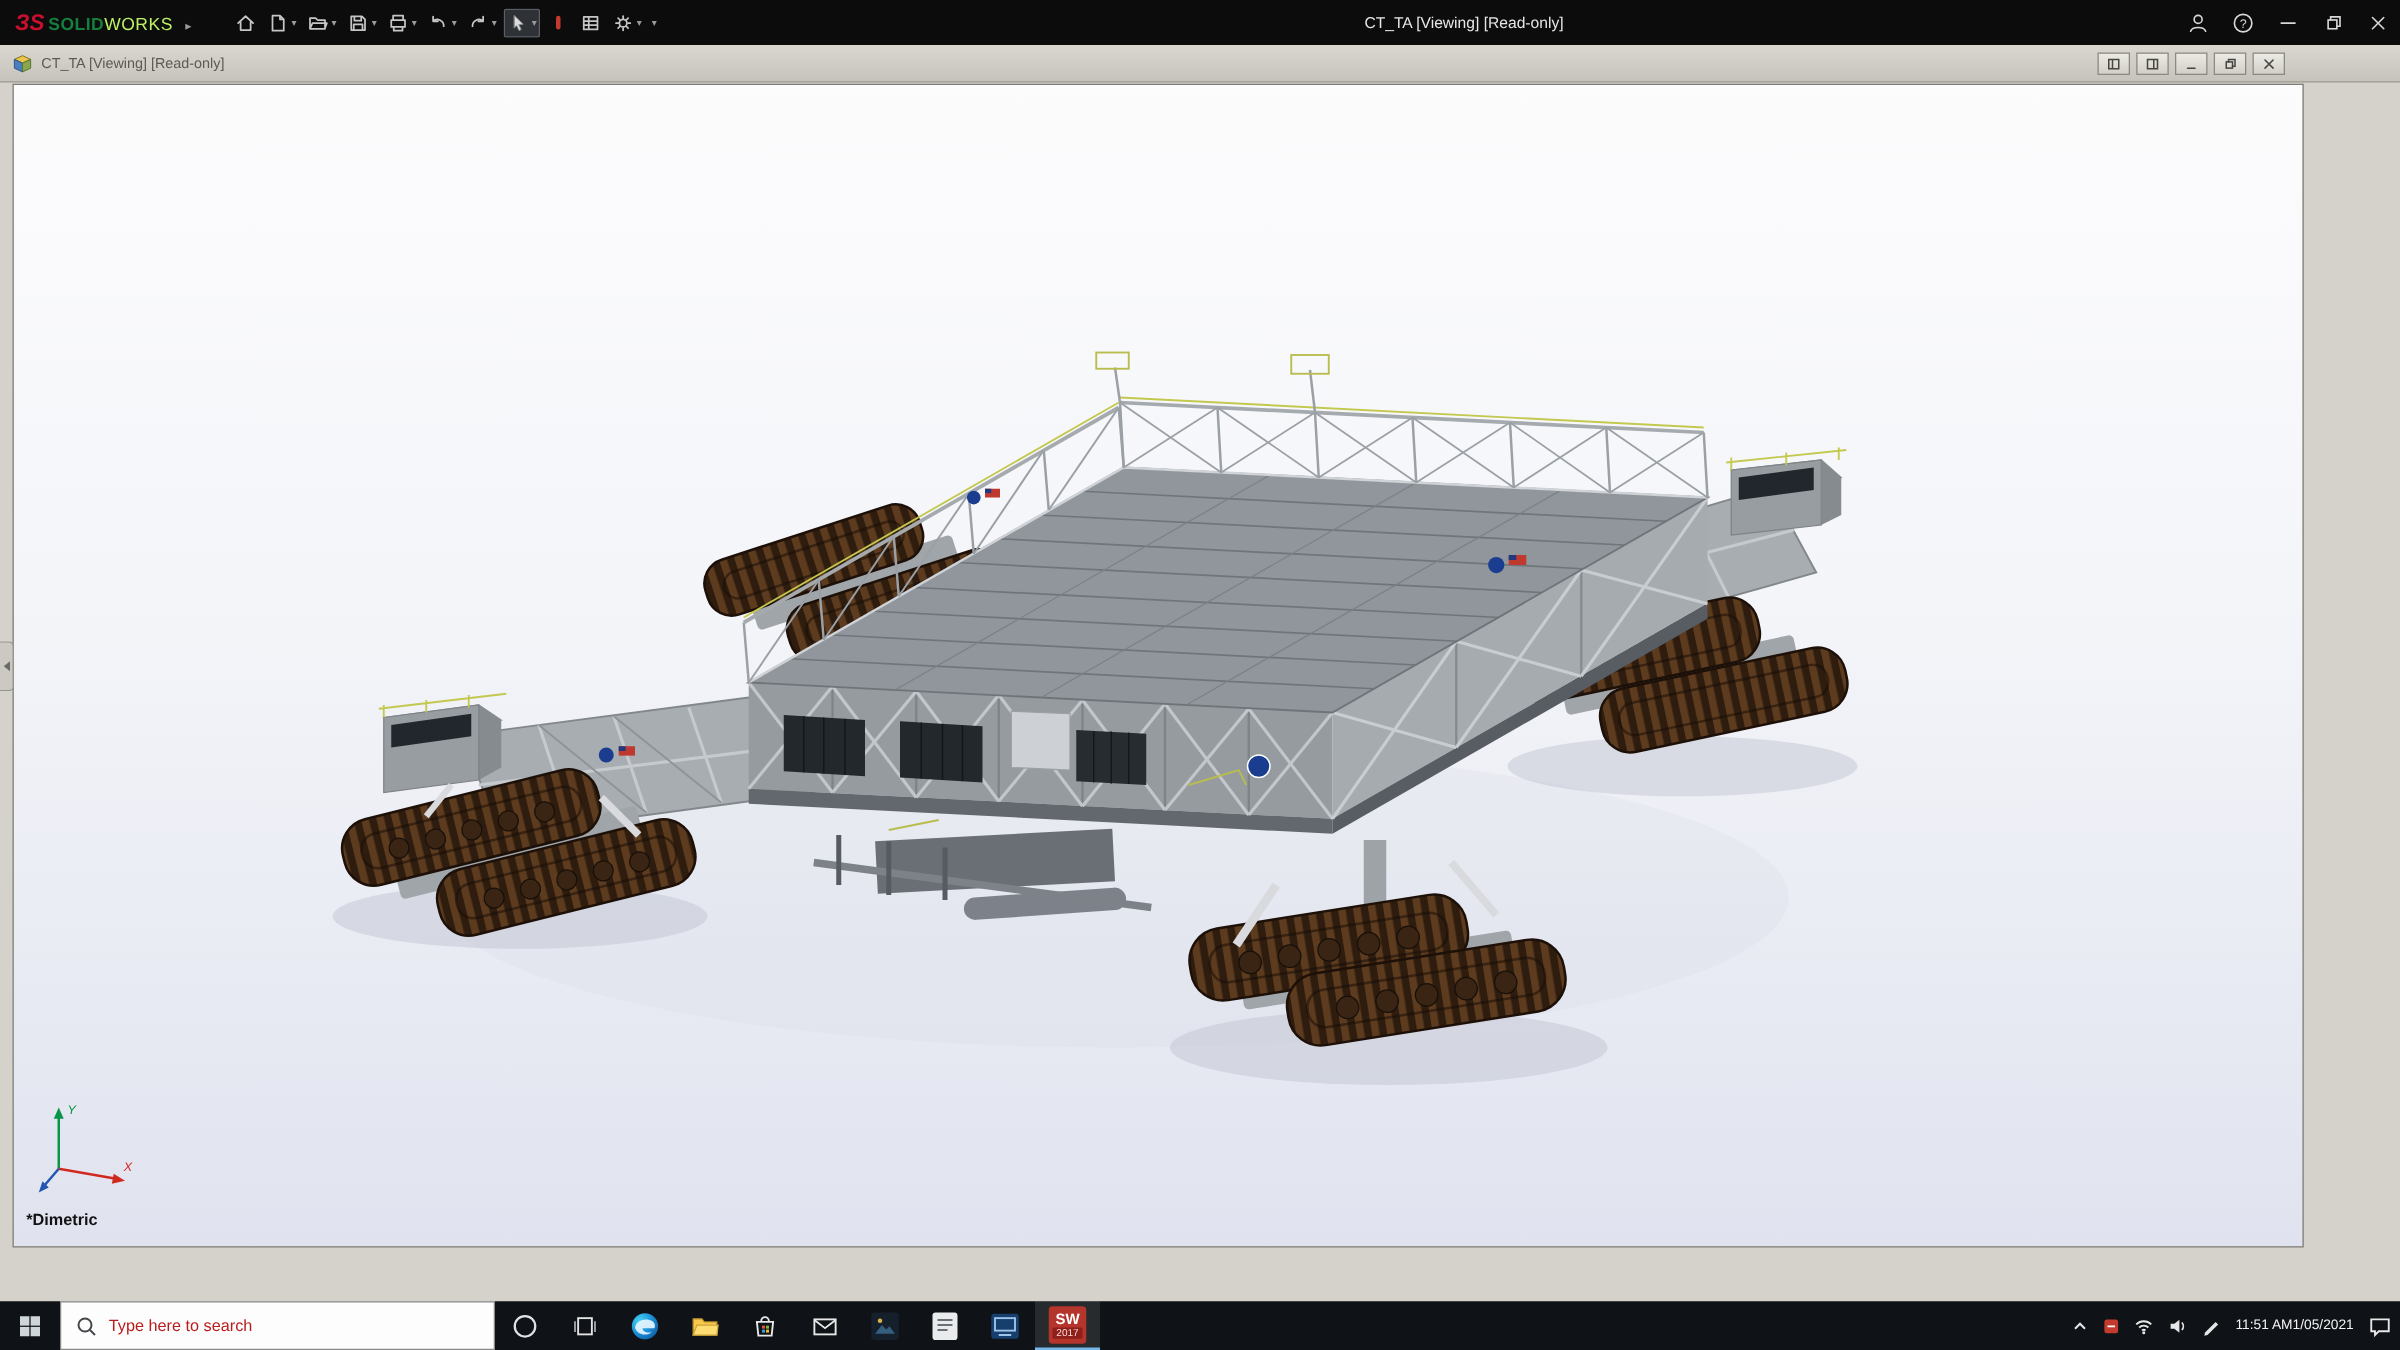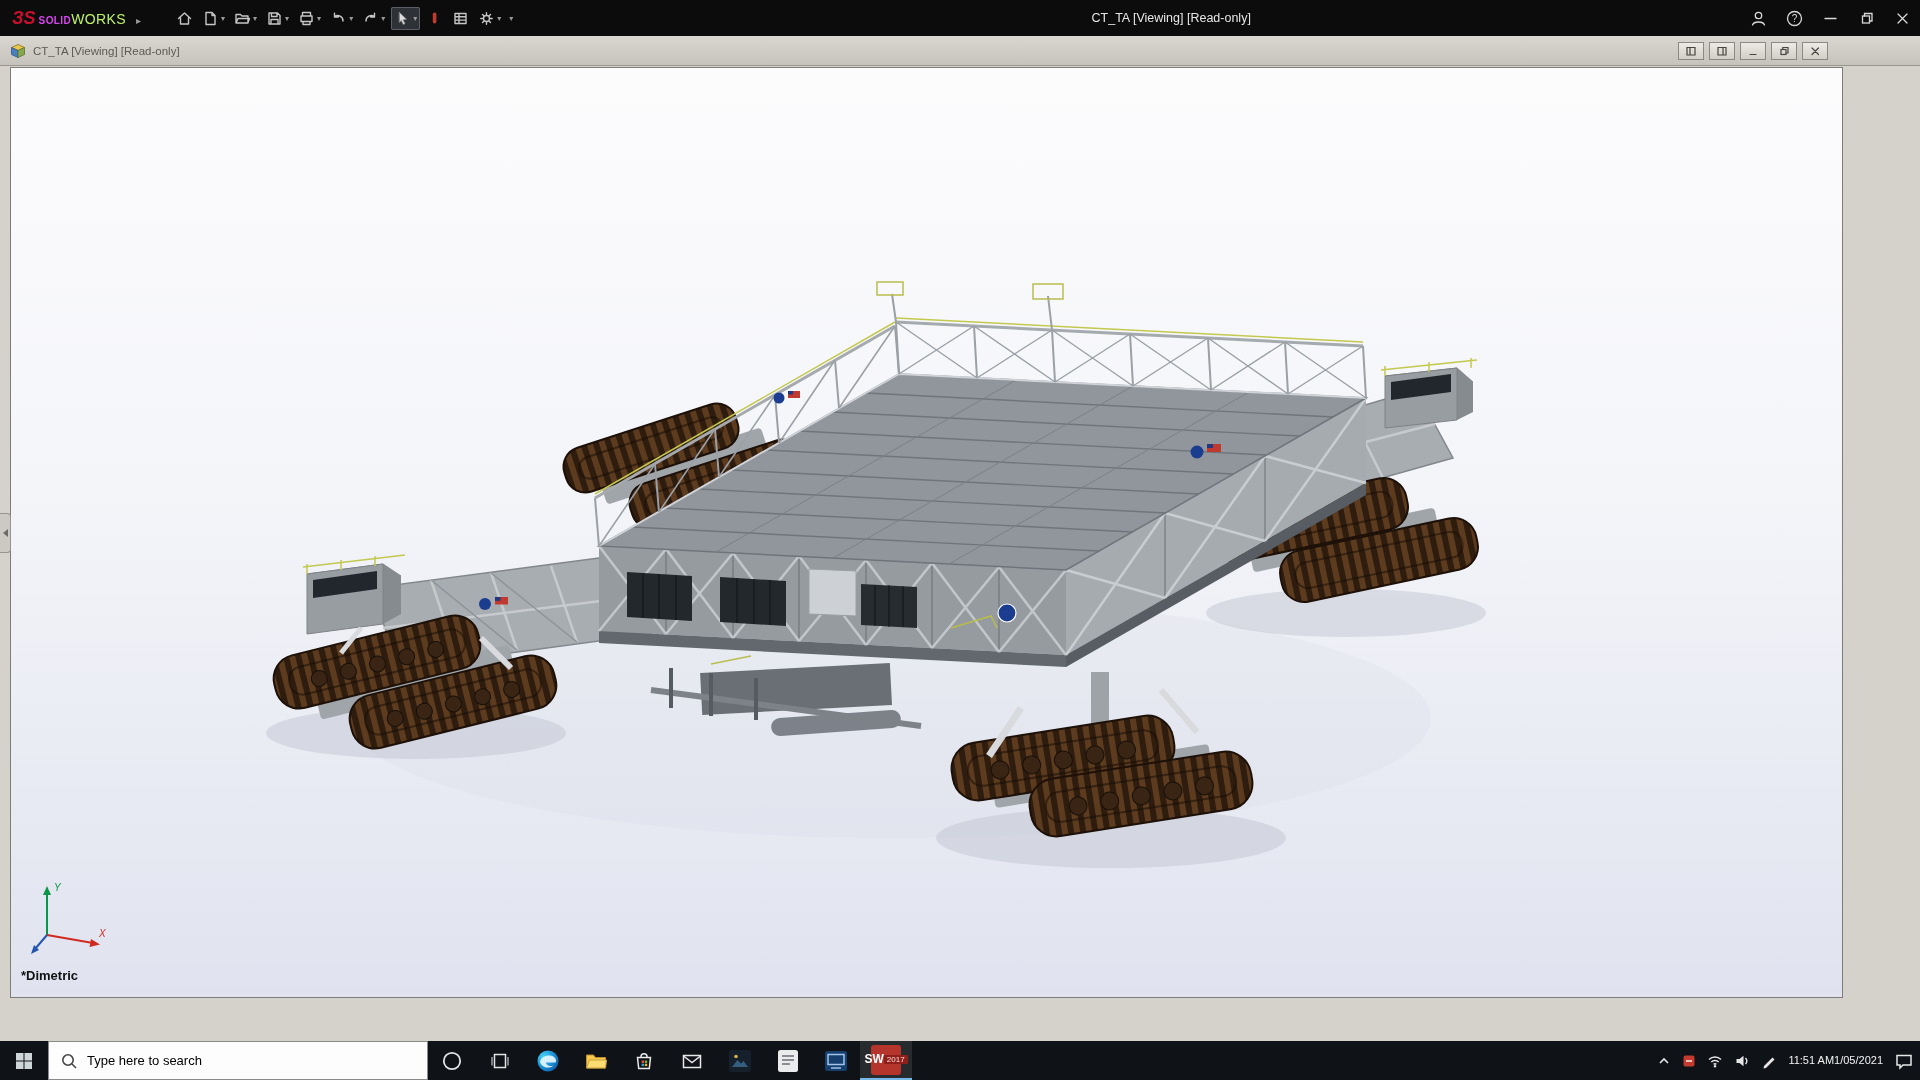--- a/index.html
+++ b/index.html
@@ -4,21 +4,21 @@
 <style>
   html,body{margin:0;padding:0;background:#000;}
   *{box-sizing:border-box;}
   .screen{position:relative;width:1920px;height:1080px;overflow:hidden;background:#d5d2cb;
           font-family:"Liberation Sans",sans-serif;-webkit-font-smoothing:antialiased;}
 
   
   .titlebar{position:absolute;top:0;left:0;right:0;height:36px;background:#0c0c0c;display:flex;align-items:center;color:#c9c9c9;z-index:30;}
   .brand{display:flex;align-items:baseline;padding:0 6px 0 12px;white-space:nowrap;}
   .logo-ds{color:#c8102e;font-style:italic;font-weight:bold;font-size:18px;margin-right:3px;}
-  .brand-solid{color:#d946ef;font-weight:bold;font-size:10px;letter-spacing:.4px;}
+  .brand-solid{color:#15803d;font-weight:bold;font-size:14px;letter-spacing:.4px;}
   .brand-works{color:#bef264;font-weight:400;font-size:14px;letter-spacing:.4px;}
   .brand-arrow{color:#9a9a9a;font-size:10px;margin-left:10px;cursor:pointer;}
   .tb-tools{display:flex;align-items:center;gap:3px;margin-left:26px;}
   .tool{display:flex;align-items:center;padding:3px 3px;border-radius:2px;cursor:pointer;}
   .tool svg{display:block;}
   .tool.active{background:#2e3236;box-shadow:0 0 0 1px #5a5f66 inset;}
   .dd{font-size:8px;color:#9a9a9a;margin-left:2px;cursor:pointer;}
   .ic{width:17px;height:17px;stroke:#c6c6c6;fill:none;stroke-width:1.4;stroke-linecap:round;stroke-linejoin:round;}
   .tb-title{position:absolute;left:61%;transform:translateX(-50%);font-size:12.5px;color:#e6e6e6;white-space:nowrap;}
   .tb-right{margin-left:auto;display:flex;align-items:center;height:100%;}
@@ -42,24 +42,24 @@
   .view-label{position:absolute;left:10px;bottom:14px;font-size:13px;font-weight:bold;color:#111;}
   .triad{position:absolute;left:18px;bottom:38px;}
   .fm-handle{position:absolute;left:0;top:447px;width:11px;height:40px;background:#ccc9c2;border:1px solid #96948e;
              border-left:none;border-radius:0 4px 4px 0;display:flex;align-items:center;justify-content:center;cursor:pointer;}
   .fm-handle i{display:block;width:0;height:0;border-top:4px solid transparent;border-bottom:4px solid transparent;border-right:5px solid #6a6a66;}
   .statusbar{position:absolute;left:0;right:0;bottom:0;height:41px;}
 
   
   .taskbar{position:absolute;left:0;right:0;bottom:0;height:39px;background:#0f1317;display:flex;align-items:stretch;color:#e8e8e8;z-index:40;}
   .tb-slot{width:48px;display:flex;align-items:center;justify-content:center;cursor:pointer;}
-  .search{width:380px;background:#fdfdfd;border:1px solid #8a8a8a;display:flex;align-items:center;gap:9px;
-          padding:0 11px;color:#000000;font-size:13px;cursor:text;}
+  .search{width:348px;background:#fdfdfd;border:1px solid #8a8a8a;display:flex;align-items:center;gap:9px;
+          padding:0 11px;color:#b91c1c;font-size:13px;cursor:text;}
   .sw-slot{width:52px;background:rgba(255,255,255,.10);border-bottom:2px solid #76b9e8;display:flex;align-items:center;justify-content:center;cursor:pointer;}
-  .sw-badge{width:30px;height:30px;background:#b5342c;border-radius:3px;display:flex;flex-direction:row;align-items:center;justify-content:center;}
+  .sw-badge{width:30px;height:30px;background:#b5342c;border-radius:3px;display:flex;flex-direction:column;align-items:center;justify-content:center;}
   .sw-ini{font-size:12px;font-weight:bold;color:#fff;line-height:13px;}
   .sw-yr{font-size:8px;color:#ffdbd6;line-height:9px;background:#8f1f1a;padding:0 3px;border-radius:1px;}
   .tray{margin-left:auto;display:flex;align-items:center;gap:11px;padding-right:6px;}
   .tray .ti{display:flex;align-items:center;justify-content:center;cursor:pointer;}
   .clock{display:flex;flex-direction:row;align-items:flex-end;justify-content:center;font-size:11px;line-height:13.5px;color:#f2f2f2;cursor:pointer;}
 </style>
 </head>
 <body>
 
 <div class="screen">

